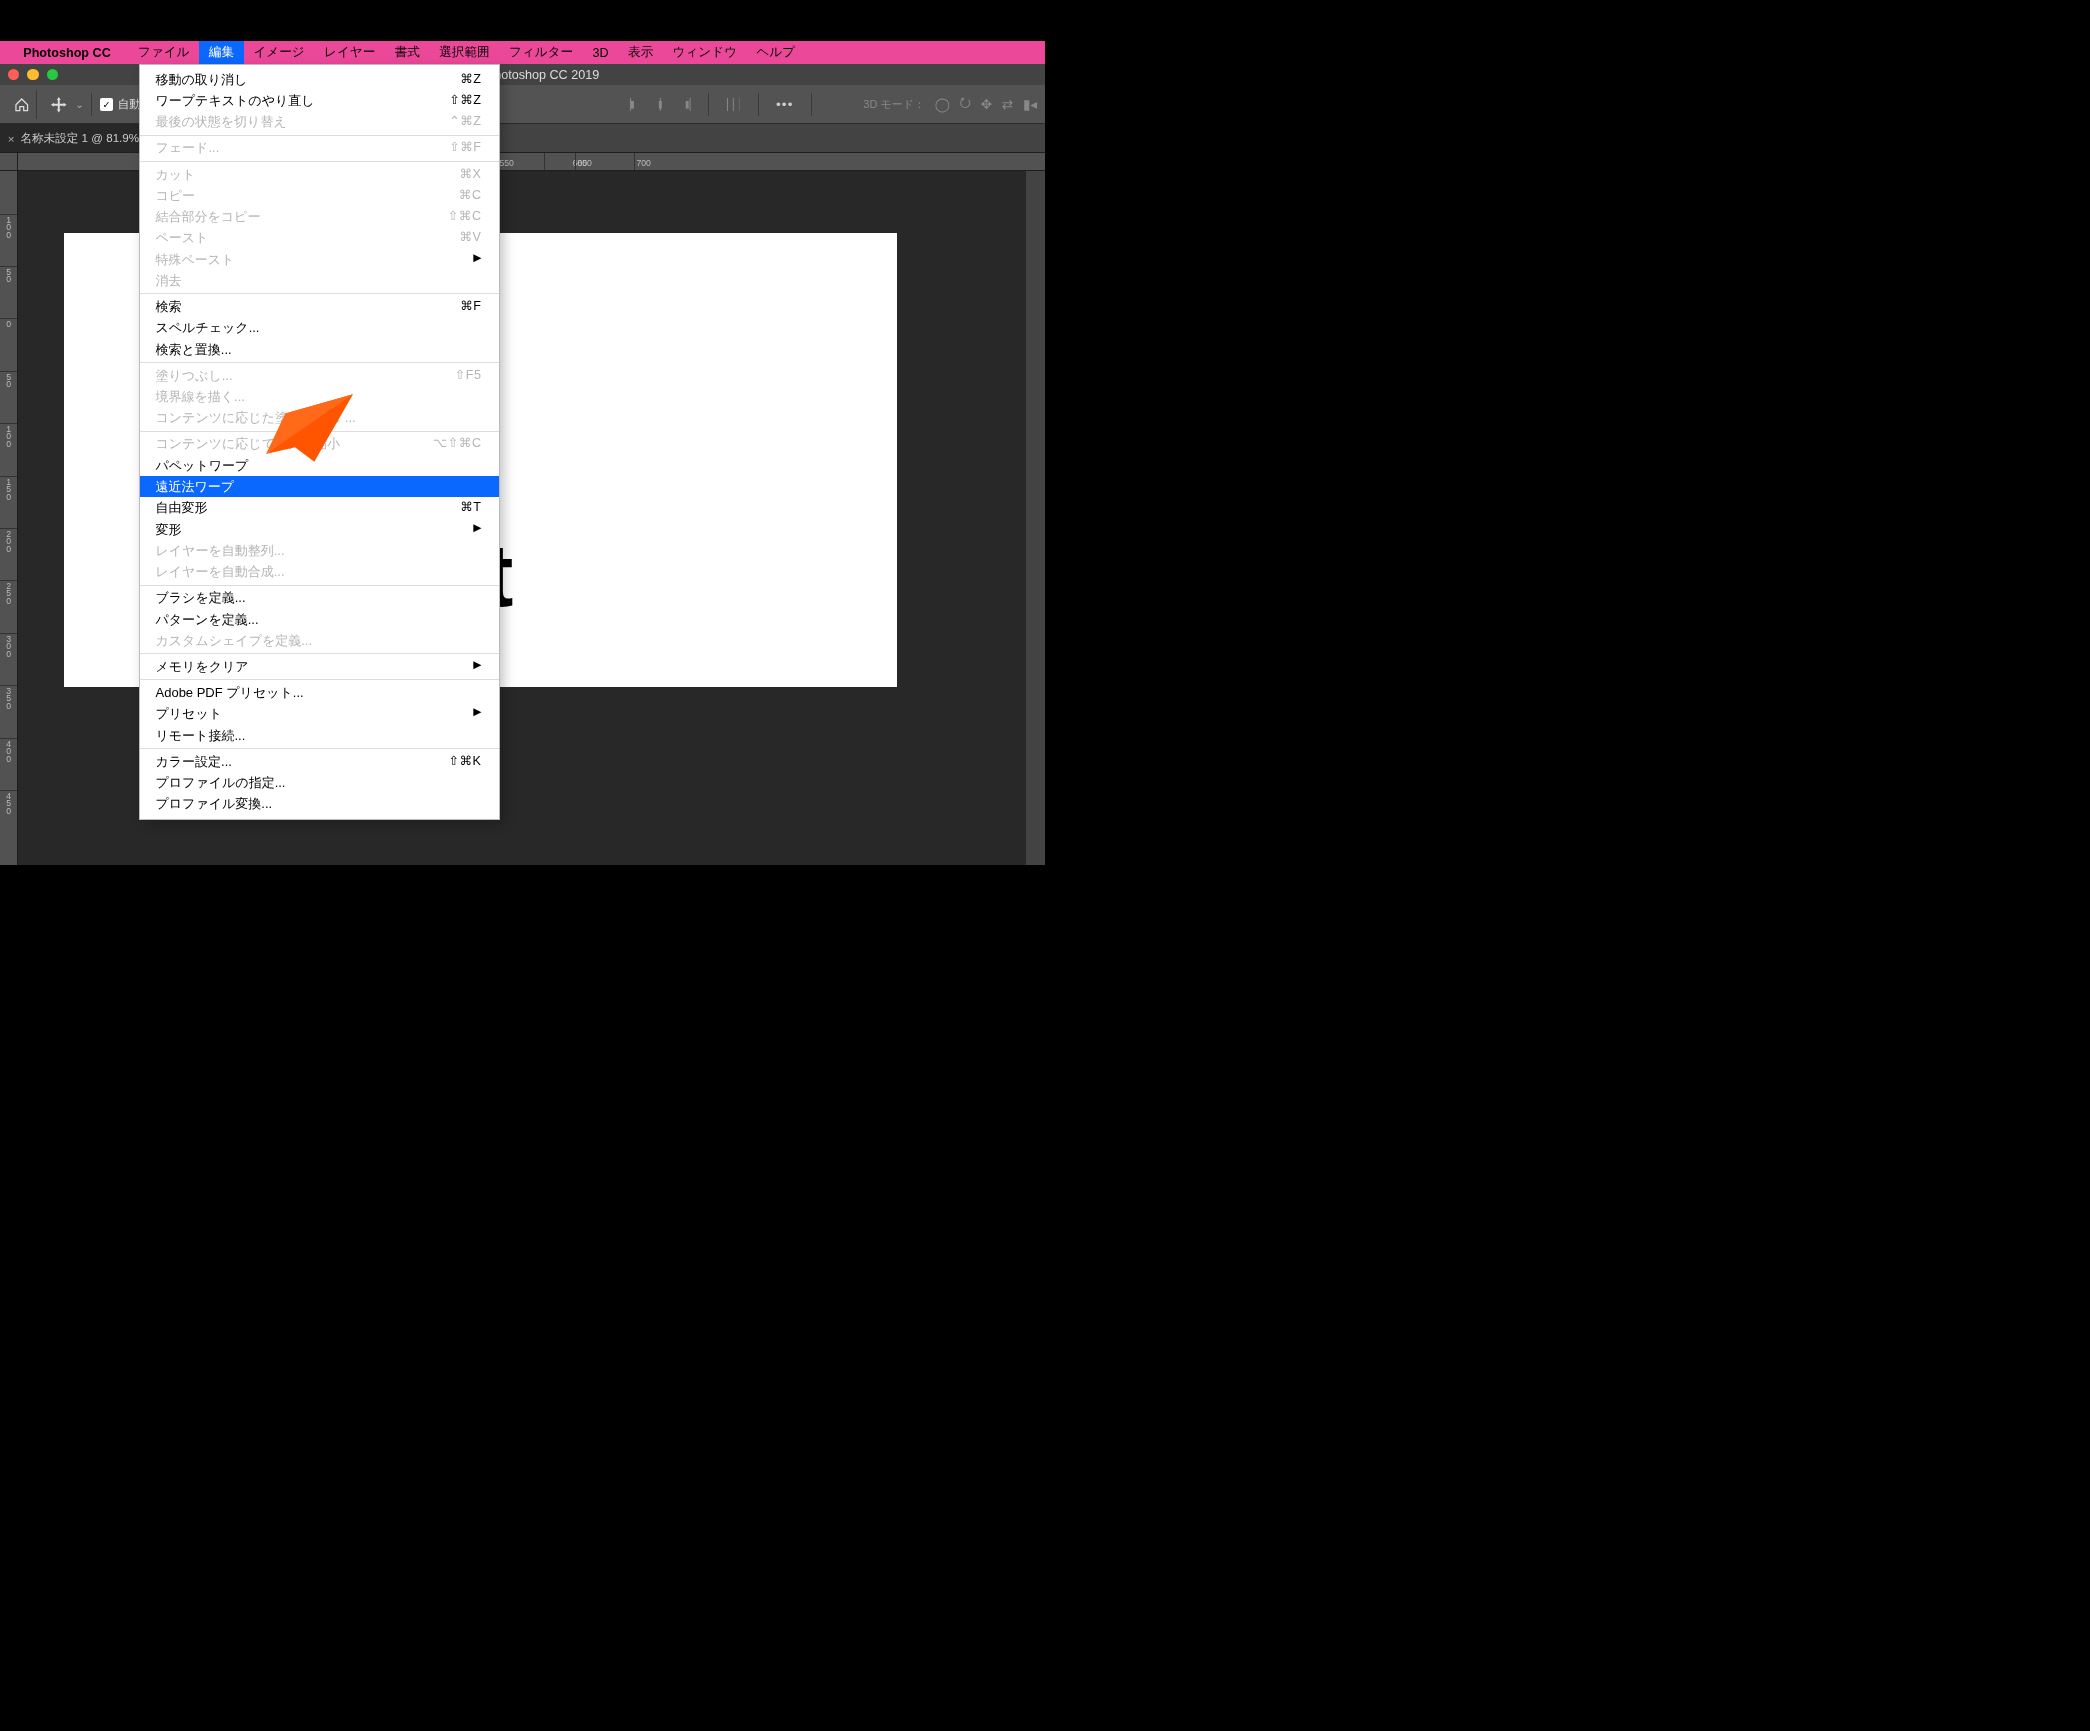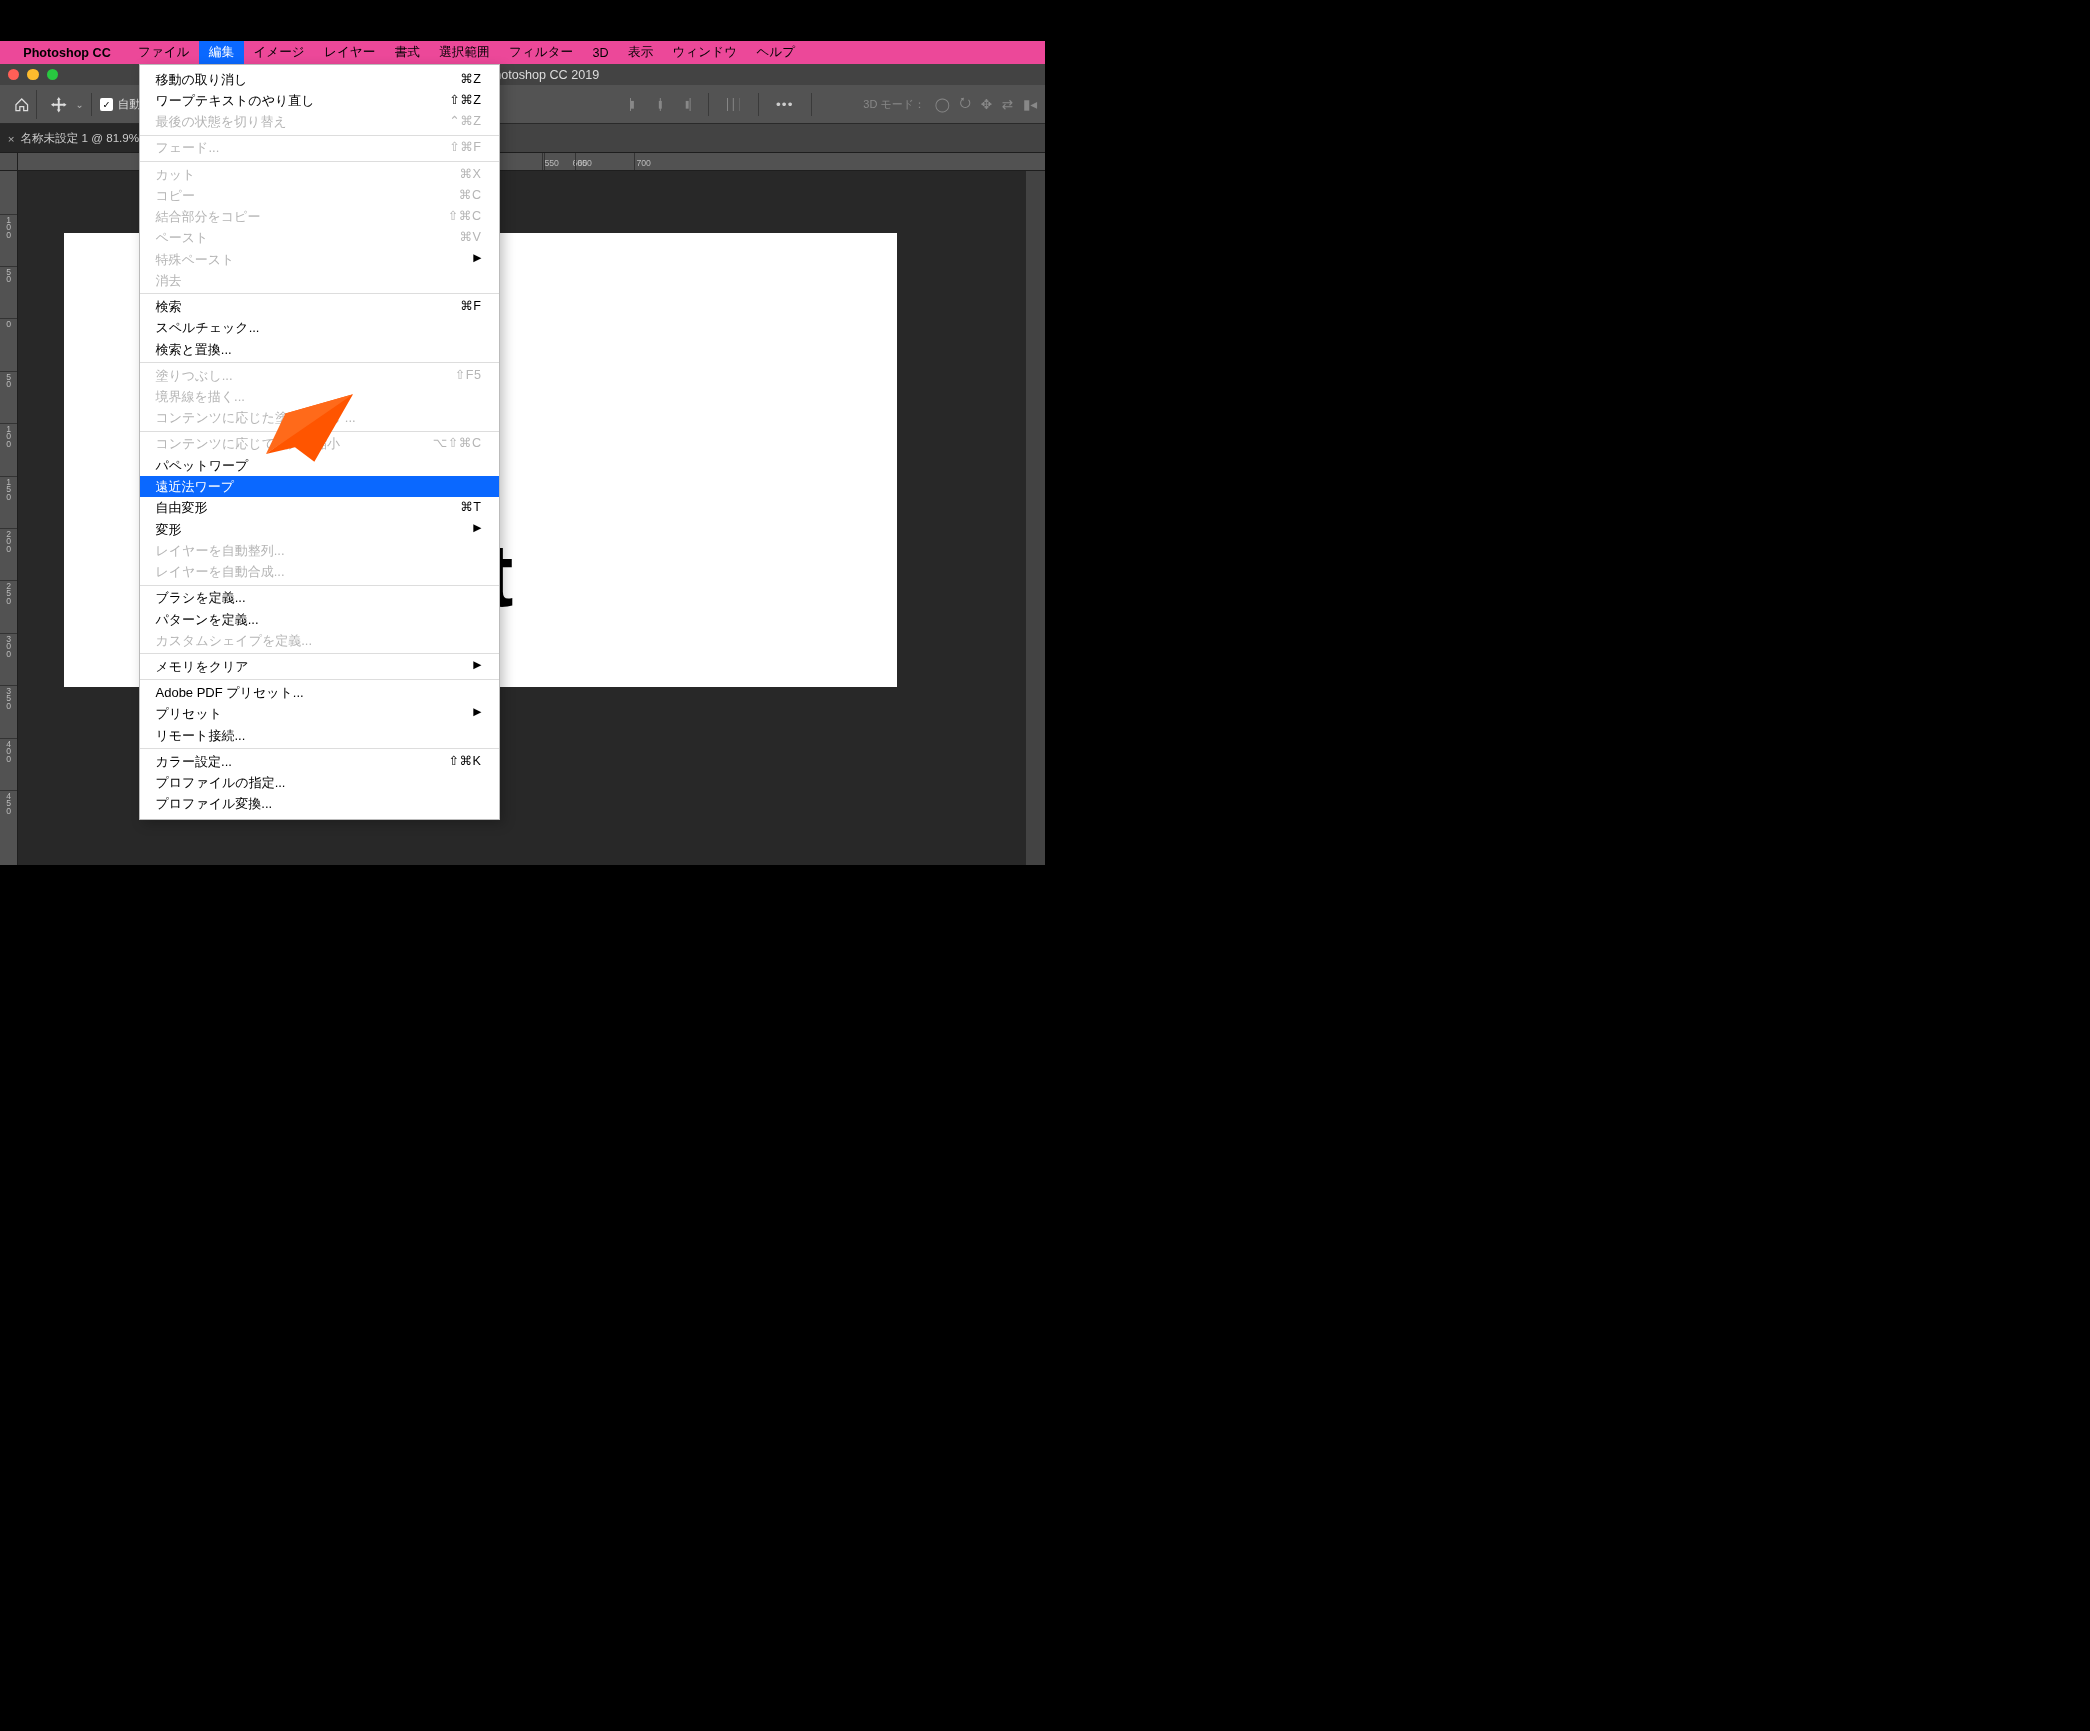--- a/index.html
+++ b/index.html
@@ -168,21 +168,21 @@
     </div>
   </div>
 
   <div class="workspace">
     <div class="ruler-corner"></div>
     <div class="ruler-h" id="ruler-h">
         <div class="tick" style="left: 324px;"></div>
         <div class="tick" style="left: 363px;">400</div>
         <div class="tick" style="left: 402px;">450</div>
         <div class="tick" style="left: 441px;">500</div>
-        <div class="tick" style="left: 479px; margin-left: 45px;">550</div>
+        <div class="tick" style="left: 479px;">550</div>
         <div class="tick" style="left: 526px; padding-left: 28px;">600</div>
         <div class="tick" style="left: 557px; text-align: right;">650</div>
         <div class="tick" style="left: 616px;">700</div>
       </div>
     <div class="ruler-v" id="ruler-v">
         <div class="tick" style="top: 43px;">
           <span>1</span>
           <span>0</span>
           <span>0</span>
         </div>

